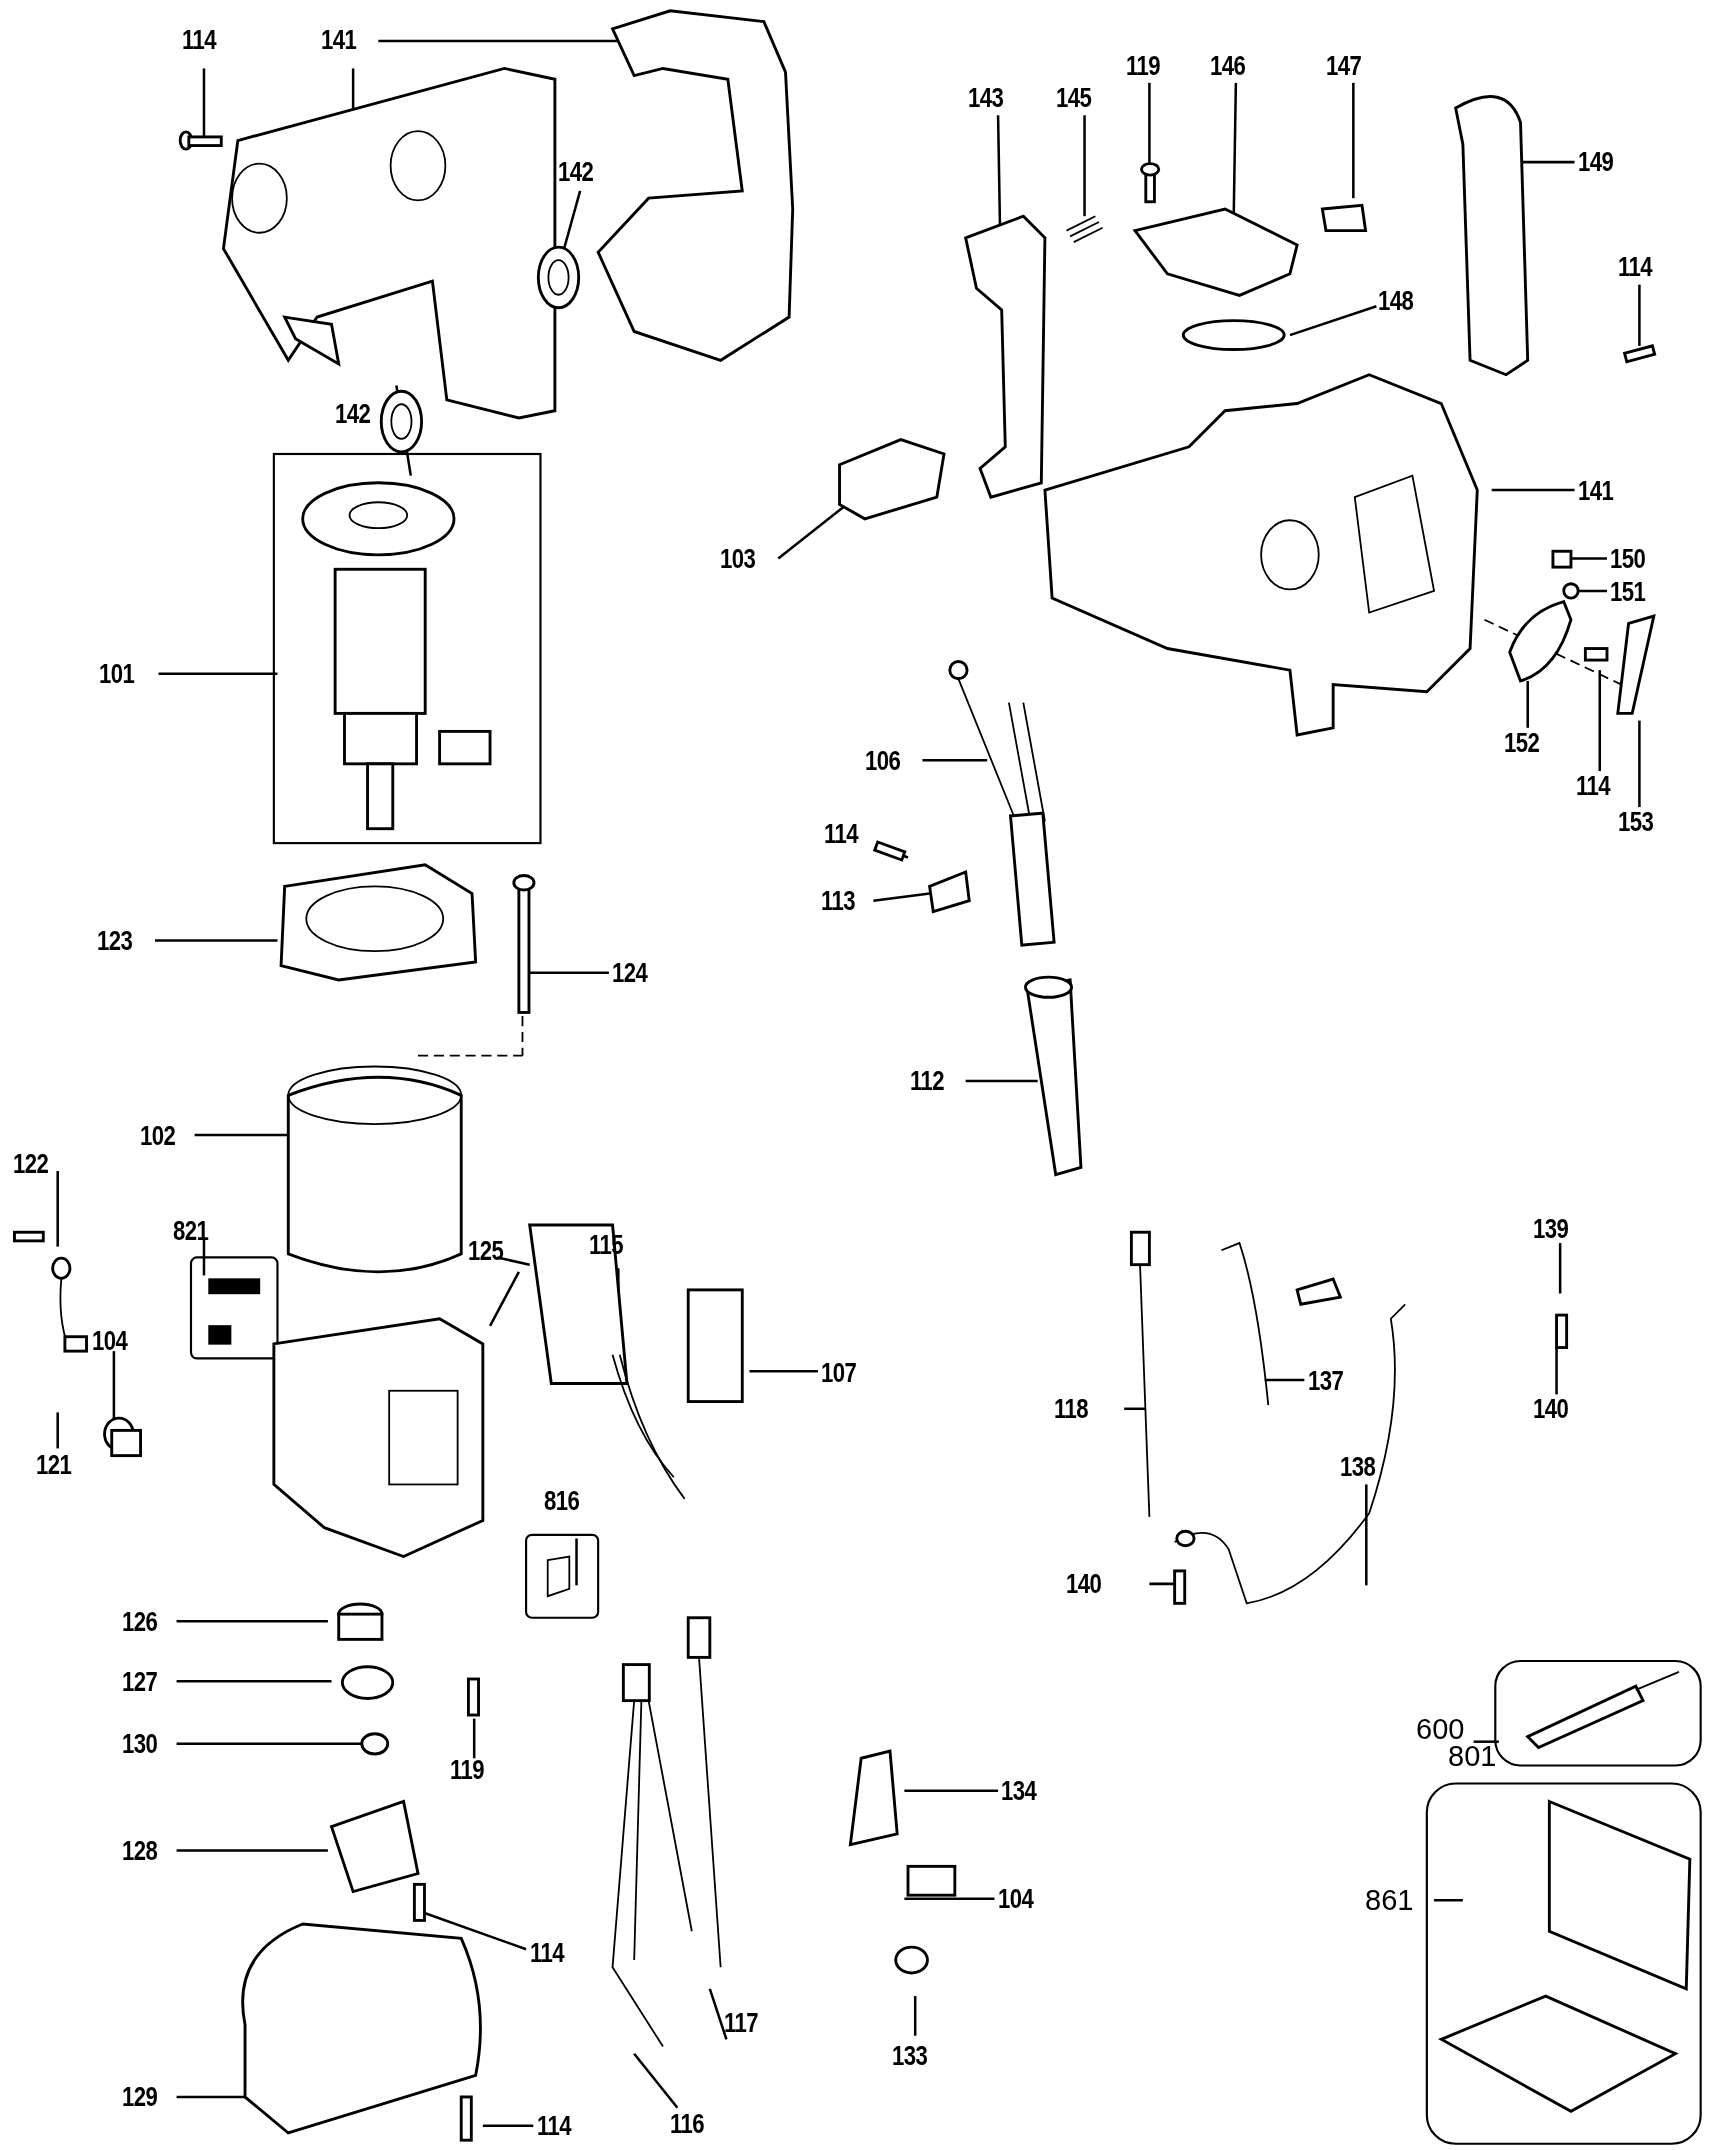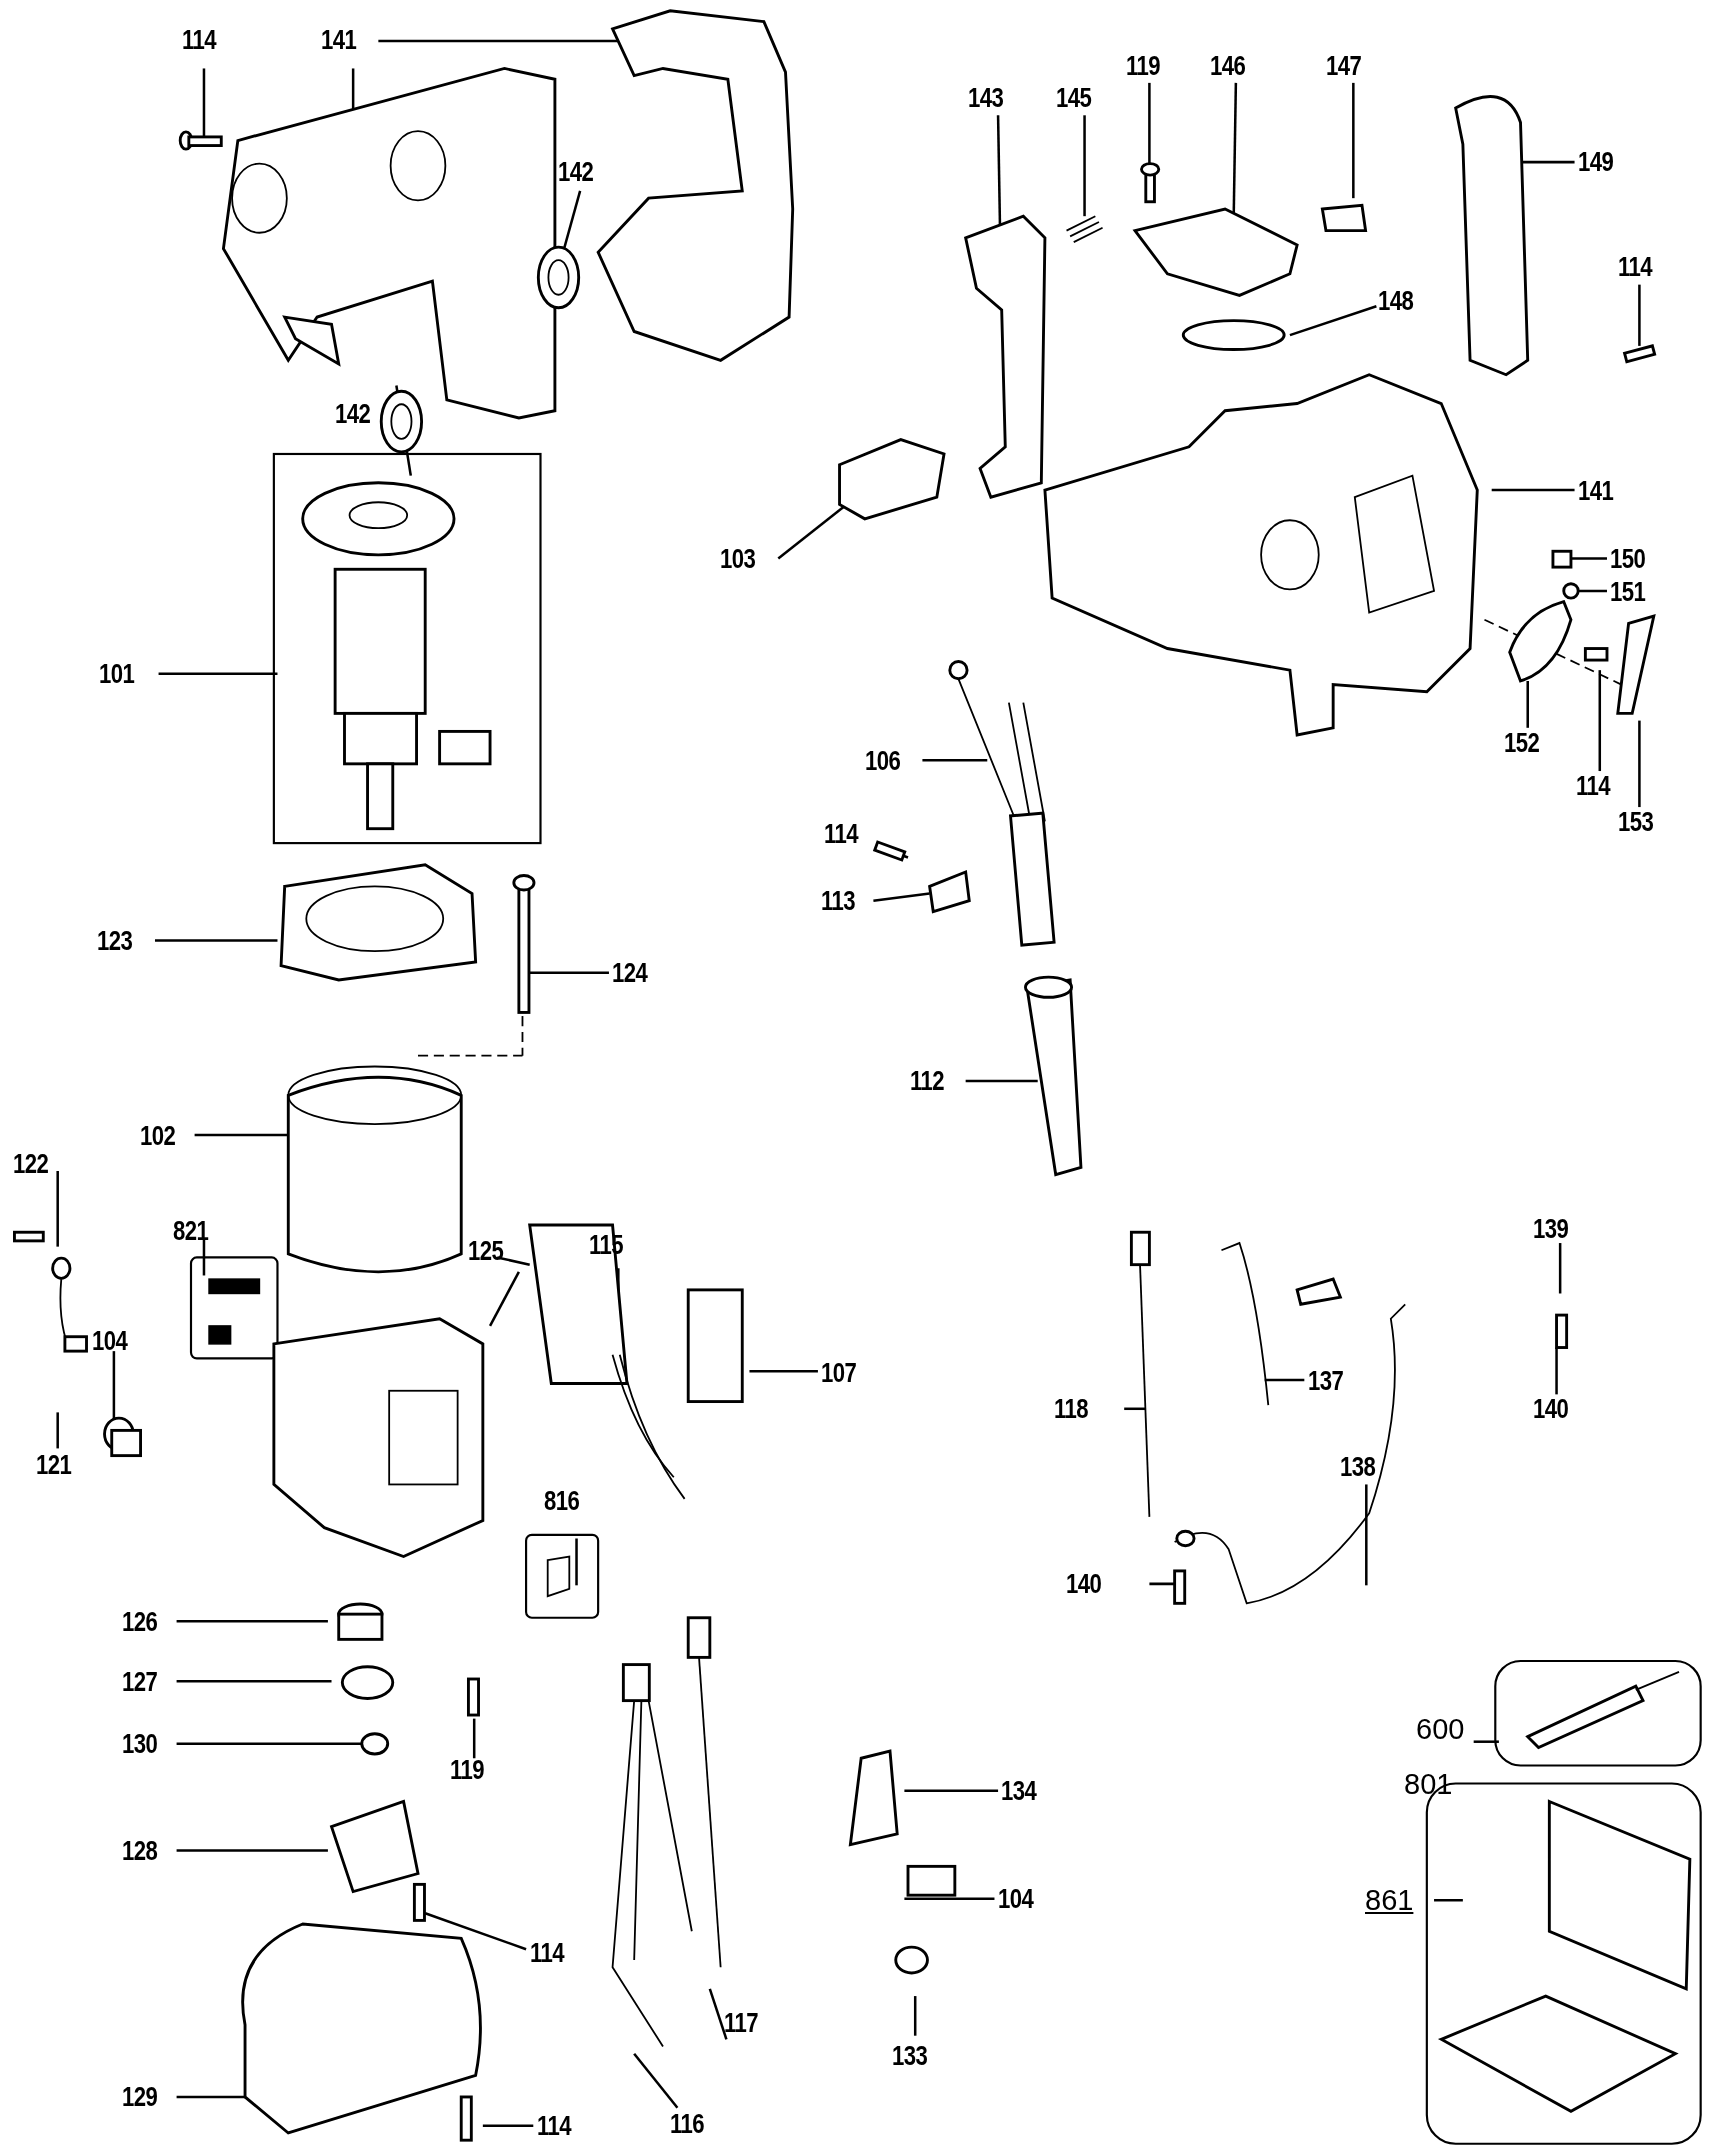--- a/index.html
+++ b/index.html
@@ -293,16 +293,16 @@
   <span class="lbl" style="left:824px;top:821px;">114</span>
   <span class="lbl" style="left:821px;top:888px;">113</span>
   <span class="lbl" style="left:910px;top:1068px;">112</span>
   <span class="lbl" style="left:1054px;top:1396px;">118</span>
   <span class="lbl" style="left:1308px;top:1368px;">137</span>
   <span class="lbl" style="left:1340px;top:1454px;">138</span>
   <span class="lbl" style="left:1533px;top:1216px;">139</span>
   <span class="lbl" style="left:1533px;top:1396px;">140</span>
   <span class="lbl" style="left:1066px;top:1571px;">140</span>
   <span class="lbl thin" style="left:1416px;top:1715px;">600</span>
-  <span class="lbl thin" style="left:1404px;top:1742px;margin-top:28px;">801</span>
-  <span class="lbl thin" style="left:1365px;top:1886px;text-decoration:underline;">861</span>
+  <span class="lbl thin" style="left:1448px;top:1742px;">801</span>
+  <span class="lbl thin" style="left:1365px;top:1886px;">861</span>
 </div>
 
 
 </body></html>

